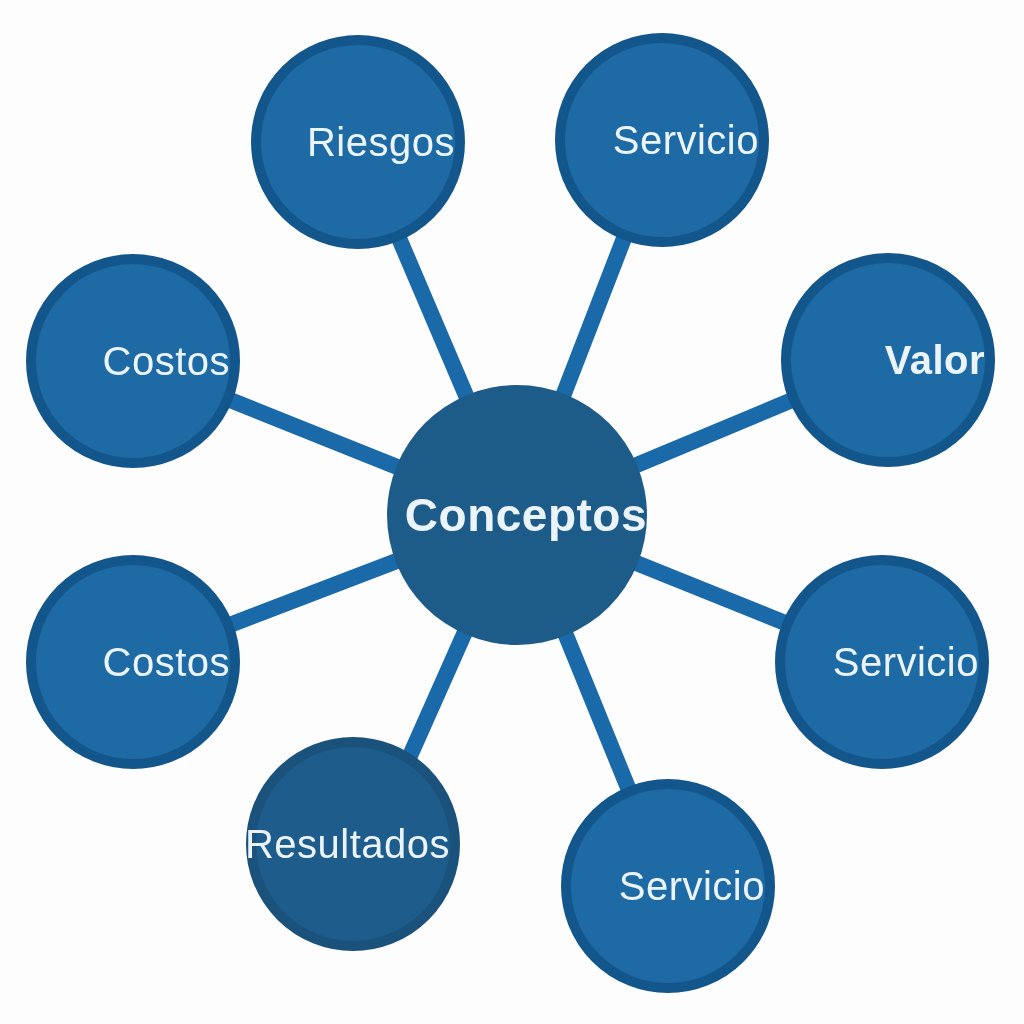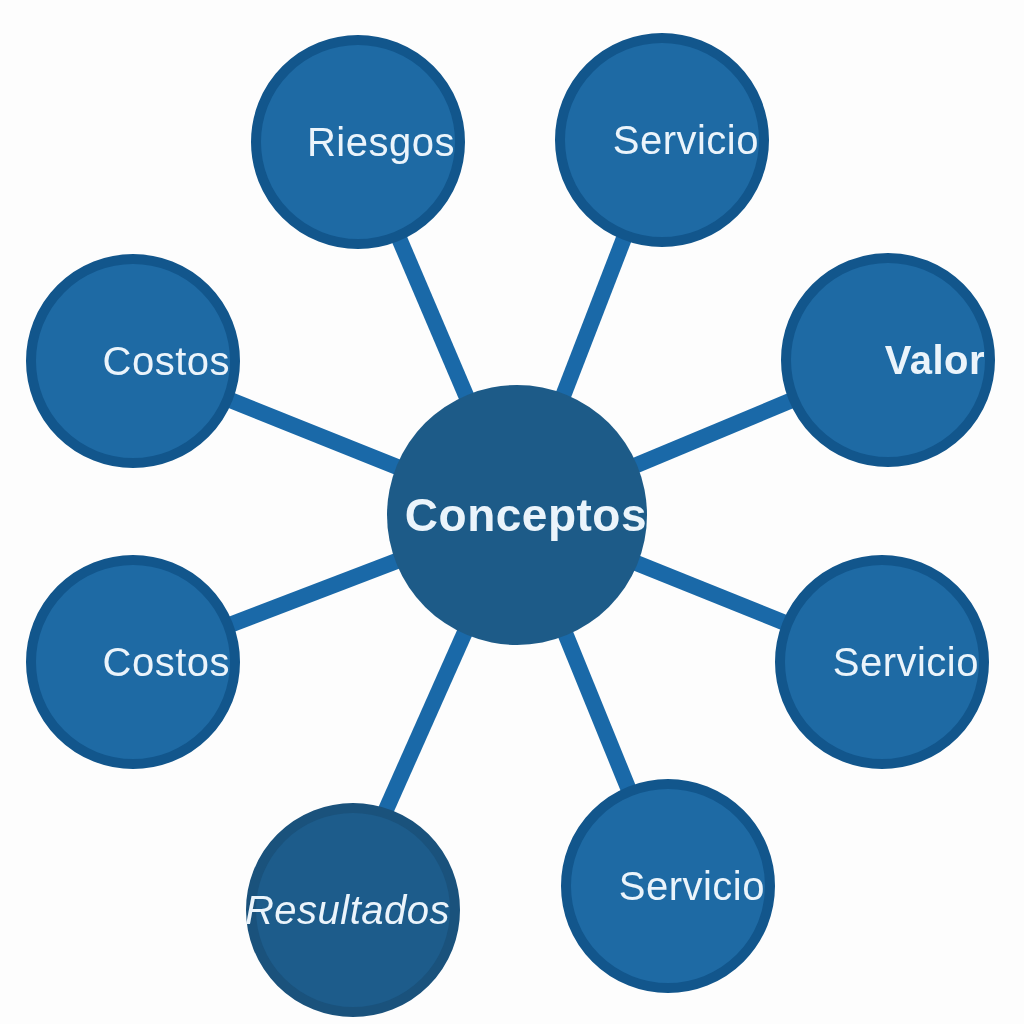--- a/index.html
+++ b/index.html
@@ -60,21 +60,21 @@
     font-size: 46px;
     font-weight: 700;
     letter-spacing: 0.5px;
   }
   
   .pos-riesgos       { left: 251px; top: 35px;  }
   .pos-servicio      { left: 555px; top: 33px;  }
   .pos-valor         { left: 781px; top: 253px; font-weight: bold; }
   .pos-cliente       { left: 775px; top: 555px; }
   .pos-proveedor     { left: 561px; top: 779px; }
-  .pos-resultados    { left: 246px; top: 803px; font-style: italic; }
+  .pos-resultados    { left: 246px; top: 737px; }
   .pos-costos-lower  { left: 26px;  top: 555px; }
   .pos-costos-upper  { left: 26px;  top: 254px; }
 </style>
 </head>
 <body>
 
 <div class="canvas">
 
   <svg class="connectors" viewBox="0 0 1024 1024" xmlns="http://www.w3.org/2000/svg">
     <line x1="517" y1="515" x2="358" y2="142"></line>

